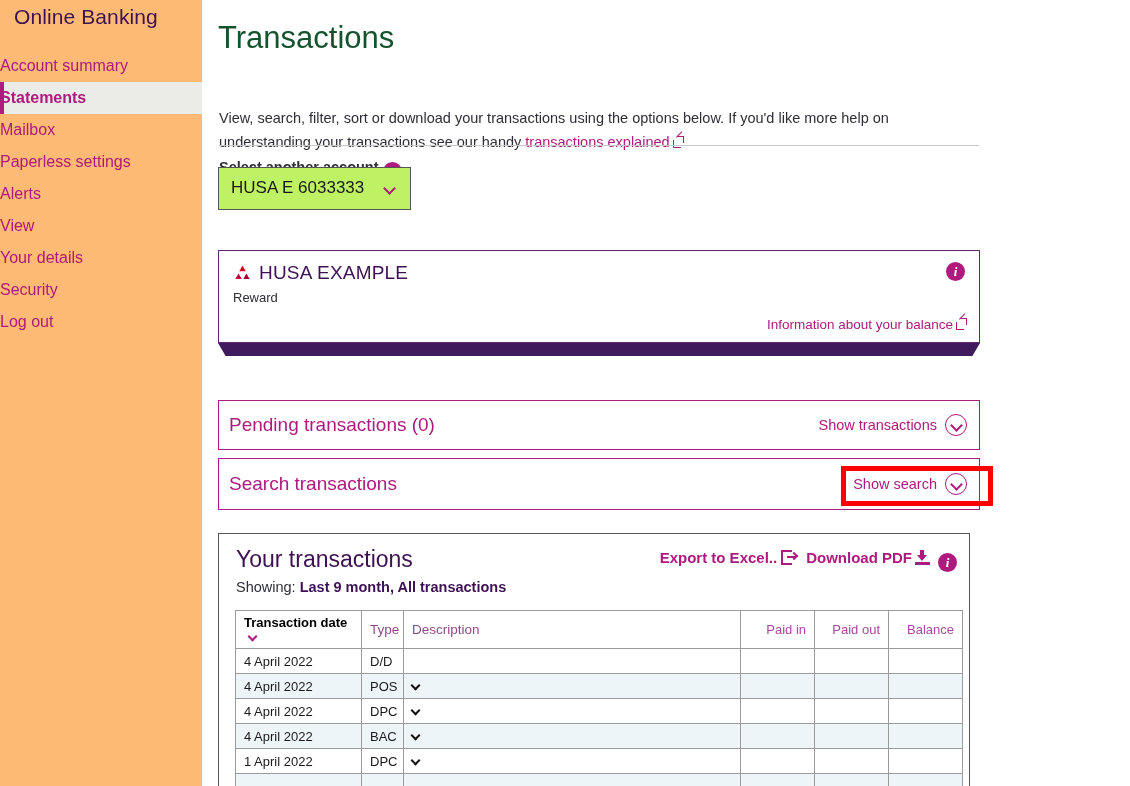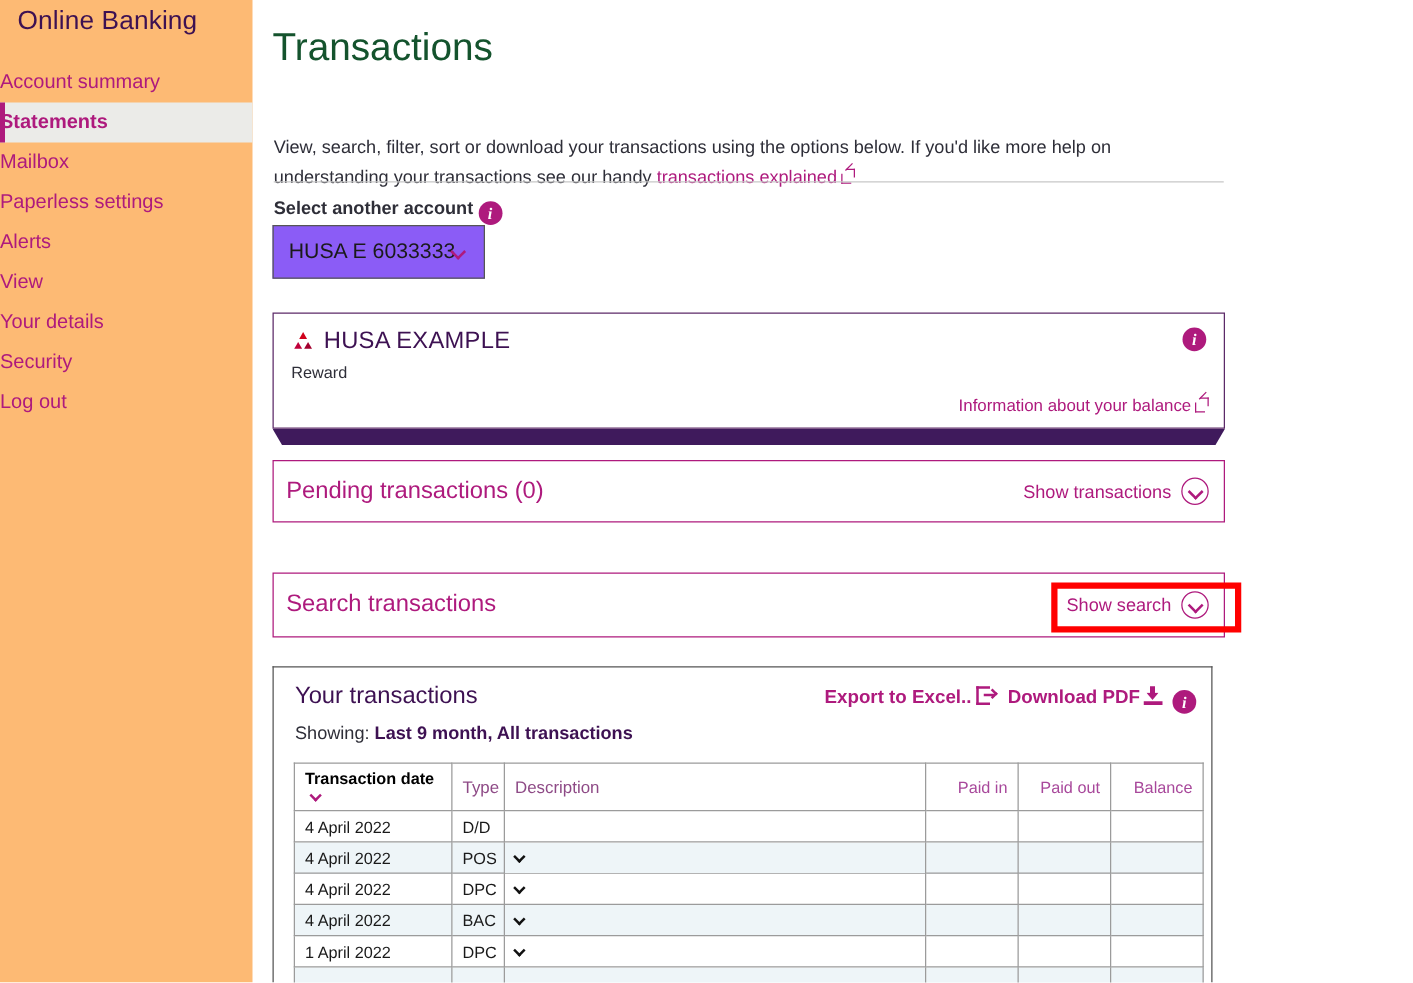--- a/index.html
+++ b/index.html
@@ -47,22 +47,22 @@
   .rule { position:absolute; left:17px; top:145px; width:760px; height:1px; background:#c8c8c8; }
 
   .selabel { position:absolute; left:17px; top:159px; font-size:14.5px; font-weight:bold; color:#2e2e38; }
   .info-ic {
     display:inline-block; width:19px; height:19px; border-radius:50%;
     background:#ae1a7d; color:#fff; font-size:13px; font-weight:bold;
     text-align:center; line-height:19px; font-style:italic;
     font-family:"Liberation Serif", serif; vertical-align:-4px;
   }
   .select {
-    position:absolute; left:16px; top:180px; width:170px; height:43px;
-    border:1px solid #555; background:#8b5cf6; cursor:pointer;
+    position:absolute; left:16px; top:167px; width:193px; height:43px;
+    border:1px solid #555; background:#bef264; cursor:pointer;
   }
   .select .val { position:absolute; left:12px; top:10px; font-size:17px; color:#1a1a1a; }
   .chev-sm {
     position:absolute; right:16px; top:16px; width:9px; height:9px;
     border-right:2.4px solid #ae1a7d; border-bottom:2.4px solid #ae1a7d;
     transform:rotate(45deg);
   }
 
   
   .acct { position:absolute; left:16px; top:250px; width:762px; height:93px; border:1px solid #5c2a68; background:#fff; }
@@ -86,30 +86,30 @@
     font-size:14.5px; color:#ae1a7d; cursor:pointer; white-space:nowrap;
   }
   .circ-chev {
     display:inline-block; width:22px; height:22px; border:1.6px solid #ae1a7d; border-radius:50%;
     position:relative; vertical-align:-6px; margin-left:8px;
   }
   .circ-chev:after {
     content:""; position:absolute; left:6px; top:6px; width:7px; height:7px;
     border-right:2px solid #ae1a7d; border-bottom:2px solid #ae1a7d; transform:rotate(45deg);
   }
-  #pending-panel { top:368px; height:50px; }
+  #pending-panel { top:400px; height:50px; }
   #search-panel  { top:458px; height:52px; }
   .redbox {
     position:absolute; left:622px; top:7px; width:152px; height:40px;
     border:5px solid #ff0000; pointer-events:none;
   }
 
   
   .tx { position:absolute; left:16px; top:533px; width:752px; height:253px; border:1px solid #555; border-bottom:none; background:#fff; }
-  .tx-ttl { position:absolute; left:17px; top:12px; font-size:19px; color:#3d1152; }
+  .tx-ttl { position:absolute; left:17px; top:12px; font-size:23px; color:#3d1152; }
   .tx-actions { position:absolute; right:12px; top:15px; font-size:15px; font-weight:bold; color:#ae1a7d; white-space:nowrap; }
   .tx-actions span.lnk { cursor:pointer; }
   .exp-ic { display:inline-block; width:15px; height:15px; position:relative; margin:0 10px 0 4px; vertical-align:-2px; }
   .exp-ic .bx { position:absolute; left:0; top:0; width:11px; height:15px; border:2px solid #ae1a7d; border-right:none; }
   .exp-ic .ar { position:absolute; left:6px; top:6px; width:9px; height:2px; background:#ae1a7d; }
   .exp-ic .hd { position:absolute; left:10px; top:3px; width:6px; height:6px; border-top:2px solid #ae1a7d; border-right:2px solid #ae1a7d; transform:rotate(45deg); }
   .dl-ic { display:inline-block; width:15px; height:15px; position:relative; margin:0 8px 0 3px; vertical-align:-2px; }
   .dl-ic .st { position:absolute; left:5px; top:0; width:4px; height:7px; background:#ae1a7d; }
   .dl-ic .tp { position:absolute; left:2px; top:5px; width:10px; height:6px; background:#ae1a7d; clip-path:polygon(0 0,100% 0,50% 100%); }
   .dl-ic .bs { position:absolute; left:0; bottom:0; width:15px; height:3px; background:#ae1a7d; }

